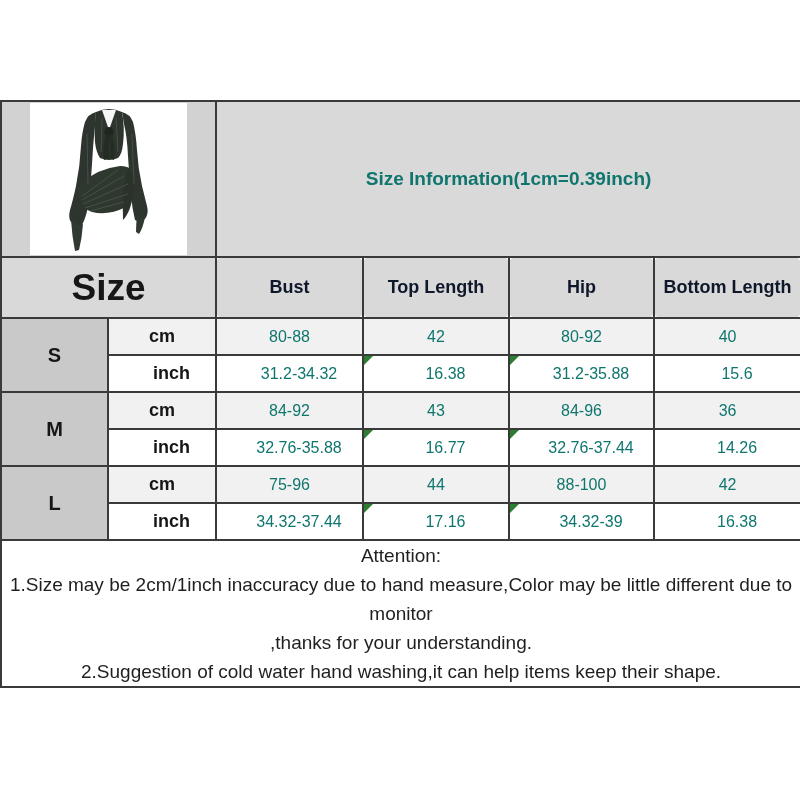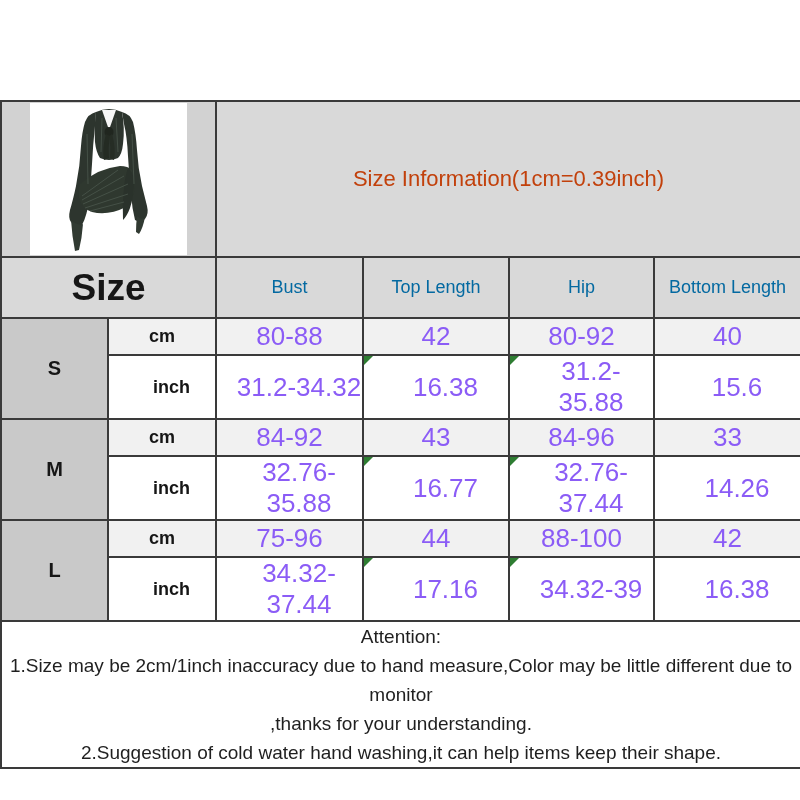--- a/index.html
+++ b/index.html
@@ -15,33 +15,33 @@
   }
   table.size-chart td{
     border:2px solid #3a3a3a;
     text-align:center;vertical-align:middle;
     padding:0;overflow:hidden;
   }
   
   tr.photo-row{height:156px;}
   td.photo-cell{background:#d2d2d2;}
   .photo-frame{width:157px;height:152px;background:#ffffff;margin:0 auto;display:flex;align-items:center;justify-content:center;}
-  td.title-cell{background:#d9d9d9;font-weight:normal;font-size:22px;letter-spacing:0px;color:#c2410c;}
+  td.title-cell{background:#d9d9d9;font-weight:bold;font-size:19px;letter-spacing:0px;color:#0f766e;}
   
   tr.head-row{height:61px;}
   td.size-cell{background:#d9d9d9;font-weight:bold;font-size:37px;color:#161616;}
-  td.col-head{background:#d9d9d9;font-weight:normal;font-size:18px;color:#0369a1;}
+  td.col-head{background:#d9d9d9;font-weight:bold;font-size:18px;color:#0f172a;border-radius:7px;}
   
   tr.cm-row{height:37px;}
   tr.inch-row{height:37px;}
   tr.cm-row td{background:#f1f1f1;}
   tr.inch-row td{background:#ffffff;padding-left:19px;}
   td.size-label{background:#c9c9c9 !important;font-weight:bold;font-size:20px;color:#161616;}
   td.unit{font-weight:bold;font-size:18px;color:#161616;border-radius:6px;}
-  td.val{font-size:26px;font-weight:400;color:#8b5cf6;position:relative;}
+  td.val{font-size:16px;font-weight:400;color:#0f766e;position:relative;}
   span.tri{
     position:absolute;top:0;left:0;width:0;height:0;
     border-top:9px solid #2e7d32;border-right:9px solid transparent;
   }
   
   tr.attention-row{height:132px;border-radius:29px;}
   td.attention-cell{
     background:#ffffff;text-align:left;vertical-align:top;
     padding:2px 6px;font-size:19px;line-height:29px;color:#1f1f1f;
   }
@@ -125,21 +125,21 @@
       <td class="val"><span class="tri"></span><span>31.2-35.88</span></td>
       <td class="val">15.6</td>
     </tr>
 
     <tr class="cm-row">
       <td class="size-label" rowspan="2">M</td>
       <td class="unit">cm</td>
       <td class="val">84-92</td>
       <td class="val">43</td>
       <td class="val">84-96</td>
-      <td class="val">33</td>
+      <td class="val">36</td>
     </tr>
     <tr class="inch-row">
       <td class="unit">inch</td>
       <td class="val">32.76-35.88</td>
       <td class="val"><span class="tri"></span><span>16.77</span></td>
       <td class="val"><span class="tri"></span><span>32.76-37.44</span></td>
       <td class="val">14.26</td>
     </tr>
 
     <tr class="cm-row">

